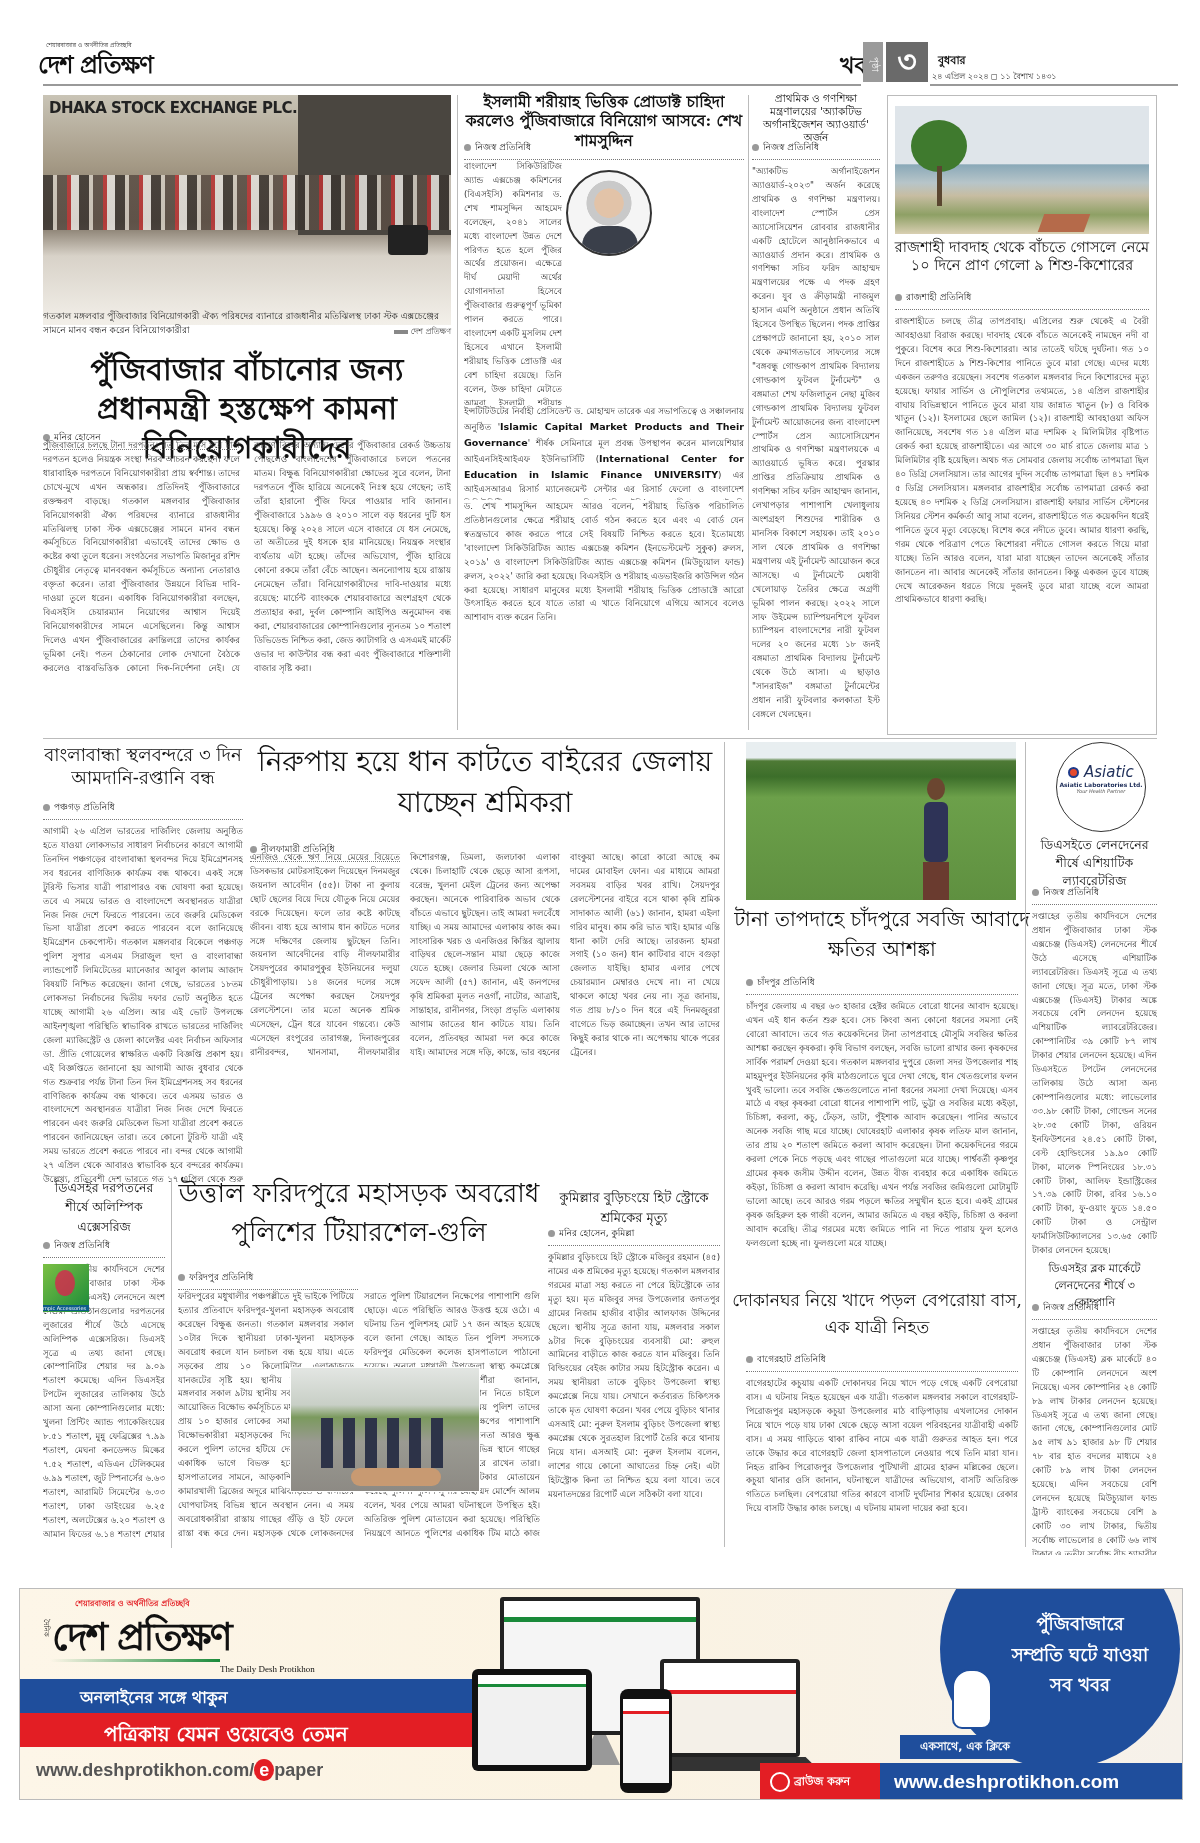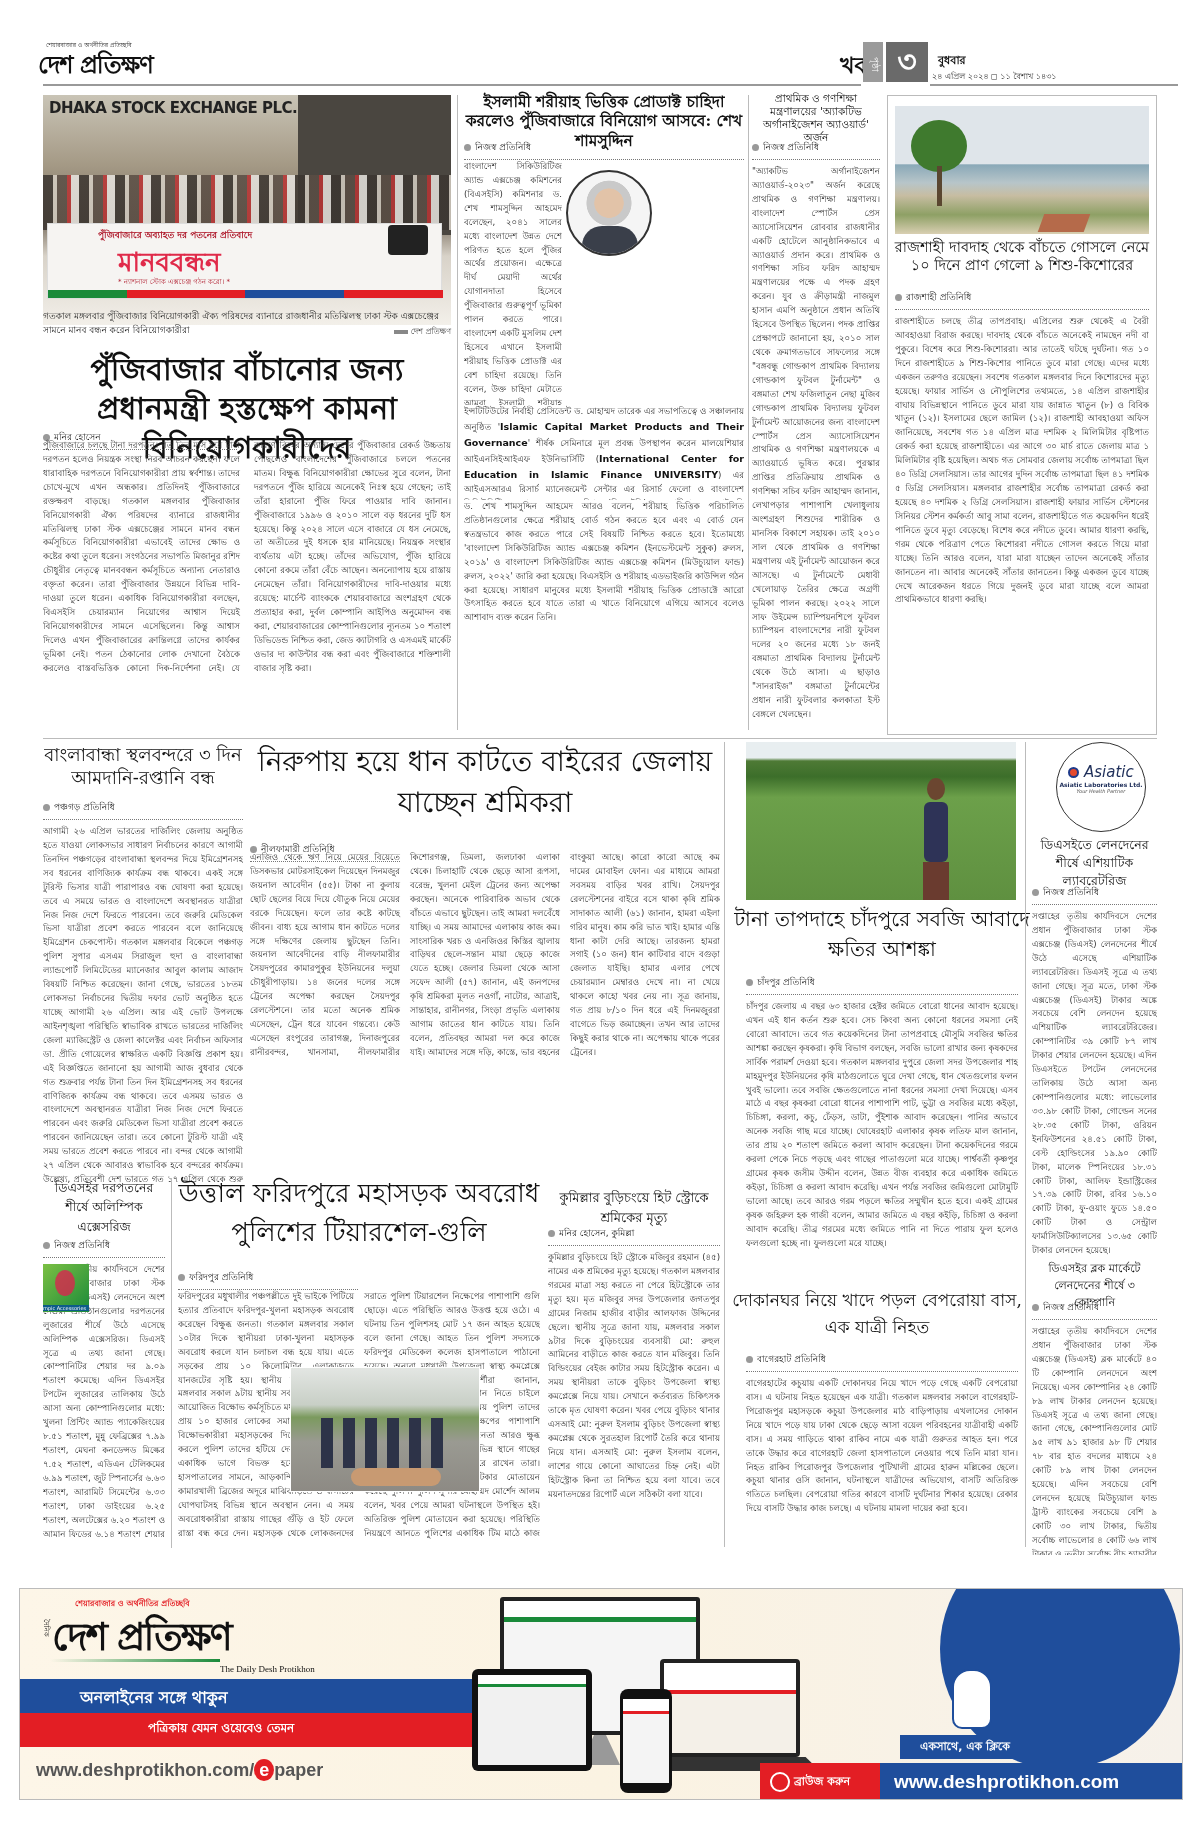--- a/index.html
+++ b/index.html
@@ -30,26 +30,20 @@
   <div class="abs" style="left:938px;top:52px;font-size:11px;font-weight:bold;color:#111;">বুধবার</div>
   <div class="abs" style="left:932px;top:70px;font-size:8px;color:#333;">২৪ এপ্রিল ২০২৪ ◻ ১১ বৈশাখ ১৪৩১</div>
   <div class="hsep" style="left:43px;top:84px;width:818px;"></div>
   <div class="hsep" style="left:930px;top:84px;width:248px;"></div>
 </div>
 
 <div class="abs photo" style="left:43px;top:95px;width:408px;height:230px;background:linear-gradient(180deg,#c9c4b6 0%,#a59a86 30%,#7a6f60 55%,#d8d2c8 70%,#f3f0ea 100%);">
   <div class="abs" style="left:6px;top:4px;font-size:15px;font-weight:bold;color:#222;letter-spacing:-0.5px;">DHAKA STOCK EXCHANGE PLC.</div>
   <div class="abs" style="left:255px;top:0;width:153px;height:140px;background:#4a4640;"></div>
   <div class="abs" style="left:0;top:80px;width:408px;height:55px;background:repeating-linear-gradient(90deg,#3b3530 0 10px,#d6cfc4 10px 14px,#5a4d44 14px 24px,#b33 24px 28px,#e8e5e0 28px 36px);opacity:.85;"></div>
-  <div class="abs" style="left:4px;top:128px;width:395px;height:76px;background:#f6f4f2;border:1px solid #ddd;">
-    <div class="abs" style="left:50px;top:4px;font-size:9px;color:#b01c2e;font-weight:bold;">পুঁজিবাজারে অব্যাহত দর পতনের প্রতিবাদে</div>
-    <div class="abs" style="left:70px;top:18px;font-size:26px;color:#e02a4a;font-weight:bold;">মানববন্ধন</div>
-    <div class="abs" style="left:70px;top:52px;font-size:7px;color:#b01c2e;">* ন্যাশনাল স্টোক এক্সচেঞ্জ গঠন করো। *</div>
-    <div class="abs" style="left:0;bottom:0;width:395px;height:8px;background:linear-gradient(90deg,#1a8a3a 0 20%,#e31e24 20% 50%,#1f4e9c 50% 75%,#e31e24 75% 100%);"></div>
-  </div>
   <div class="abs" style="left:345px;top:130px;width:40px;height:30px;background:#222;border-radius:4px;"></div>
 </div>
 <div class="abs caption" style="left:43px;top:310px;width:408px;">গতকাল মঙ্গলবার পুঁজিবাজার বিনিয়োগকারী ঐক্য পরিষদের ব্যানারে রাজধানীর মতিঝিলস্থ ঢাকা স্টক এক্সচেঞ্জের সামনে মানব বন্ধন করেন বিনিয়োগকারীরা</div>
 <div class="abs credit" style="left:340px;top:325px;width:111px;"><span class="sq"></span><span>দেশ প্রতিক্ষণ</span></div>
 <div class="abs hl" style="left:43px;top:342px;width:408px;font-size:30px;line-height:1.3;margin-top:8px;">পুঁজিবাজার বাঁচানোর জন্য প্রধানমন্ত্রী হস্তক্ষেপ কামনা বিনিয়োগকারীদের</div>
 <div class="abs" style="left:43px;top:430px;width:408px;">
   <div class="byline" style="width:194px;"><span class="dot"></span><span>মনির হোসেন</span></div>
   <div class="body cols2" style="height:290px;margin-top:-16px;">পুঁজিবাজারে চলছে টানা দরপতন। গত তিন মাস ধরে টানা দরপতন হলেও নিয়ন্ত্রক সংস্থা নিরব আচরন করছেন। ফলে ধারাবাহিক দরপতনে বিনিয়োগকারীরা প্রায় স্বর্বশান্ত। তাদের চোখে-মুখে এখন অন্ধকার। প্রতিদিনই পুঁজিবাজারে রক্তক্ষরণ বাড়ছে। গতকাল মঙ্গলবার পুঁজিবাজার বিনিয়োগকারী ঐক্য পরিষদের ব্যানারে রাজধানীর মতিঝিলস্থ ঢাকা স্টক এক্সচেঞ্জের সামনে মানব বন্ধন কর্মসূচিতে বিনিয়োগকারীরা এভাবেই তাদের ক্ষোভ ও কষ্টের কথা তুলে ধরেন। সংগঠনের সভাপতি মিজানুর রশিদ চৌধুরীর নেতৃত্বে মানববন্ধন কর্মসূচিতে অন্যান্য নেতারাও বক্তৃতা করেন। তারা পুঁজিবাজার উন্নয়নে বিভিন্ন দাবি-দাওয়া তুলে ধরেন। একাধিক বিনিয়োগকারীরা বলছেন, বিএসইসি চেয়ারম্যান নিয়োগের আশ্বাস দিয়েই বিনিয়োগকারীদের সামনে এসেছিলেন। কিন্তু আশ্বাস দিলেও এখন পুঁজিবাজারের ক্রান্তিলগ্নে তাদের কার্যকর ভূমিকা নেই। পতন ঠেকানোর লোক দেখানো বৈঠকে করলেও বাস্তবভিত্তিক কোনো দিক-নির্দেশনা নেই। যে কারণে বিশ্বের অন্যান্য দেশের পুঁজিবাজার রেকর্ড উচ্চতায় পৌছলেও বাংলাদেশের পুঁজিবাজারে চললে পতনের মাতম। বিক্ষুব্ধ বিনিয়োগকারীরা ক্ষোভের সুরে বলেন, টানা দরপতনে পুঁজি হারিয়ে অনেকেই নিঃস্ব হয়ে গেছেন; তাই তাঁরা হারানো পুঁজি ফিরে পাওয়ার দাবি জানান। পুঁজিবাজারে ১৯৯৬ ও ২০১০ সালে বড় ধরনের দুটি ধস হয়েছে। কিন্তু ২০২৪ সালে এসে বাজারে যে ধস নেমেছে, তা অতীতের দুই ধসকে হার মানিয়েছে। নিয়ন্ত্রক সংস্থার ব্যর্থতায় এটা হচ্ছে। তাঁদের অভিযোগ, পুঁজি হারিয়ে কোনো রকমে তাঁরা বেঁচে আছেন। অনন্যোপায় হয়ে রাস্তায় নেমেছেন তাঁরা। বিনিয়োগকারীদের দাবি-দাওয়ার মধ্যে রয়েছে: মার্চেন্ট ব্যাংককে শেয়ারবাজারে অংশগ্রহণ থেকে প্রত্যাহার করা, দুর্বল কোম্পানি আইপিও অনুমোদন বন্ধ করা, শেয়ারবাজারের কোম্পানিগুলোর ন্যূনতম ১০ শতাংশ ডিভিডেন্ড নিশ্চিত করা, জেড ক্যাটাগরি ও এসএমই মার্কেট ওভার দ্য কাউন্টার বন্ধ করা এবং পুঁজিবাজারে শক্তিশালী বাজার সৃষ্টি করা।</div>
 </div>
 
@@ -170,40 +164,41 @@
 
 <div class="abs" style="left:19px;top:1588px;width:1164px;height:212px;border:1px solid #bbb;background:linear-gradient(90deg,#fdf6e8 0%,#fbf3e2 50%,#f6f1ea 100%);overflow:hidden;">
   <div class="abs" style="left:55px;top:8px;font-size:8px;color:#e31e24;font-weight:bold;">শেয়ারবাজার ও অর্থনীতির প্রতিচ্ছবি</div>
   <div class="abs" style="left:20px;top:30px;font-size:7px;color:#111;writing-mode:vertical-rl;">দৈনিক</div>
   <div class="abs" style="left:32px;top:18px;font-family:'DejaVu Serif',serif;font-weight:bold;font-size:38px;color:#111;letter-spacing:-2px;">দেশ প্রতিক্ষণ</div>
   <div class="abs" style="left:30px;top:70px;width:170px;height:3px;background:linear-gradient(90deg,transparent,#1a8a3a);"></div>
   <div class="abs" style="left:200px;top:66px;font-family:'Liberation Serif',serif;font-size:9px;color:#111;margin-top:9px;">The Daily Desh Protikhon</div>
   <div class="abs" style="left:0;top:90px;width:470px;height:34px;background:#1f4e9c;"></div>
   <div class="abs" style="left:60px;top:96px;font-size:16px;color:#fff;font-weight:bold;">অনলাইনের সঙ্গে থাকুন</div>
   <div class="abs" style="left:0;top:124px;width:470px;height:34px;background:#e31e24;"></div>
-  <div class="abs" style="left:84px;top:130px;font-size:12px;color:#fff;font-weight:bold;margin-left:44px;">পত্রিকায় যেমন ওয়েবেও তেমন</div>
+  <div class="abs" style="left:84px;top:130px;font-size:20px;color:#fff;font-weight:bold;">পত্রিকায় যেমন ওয়েবেও তেমন</div>
   <div class="abs" style="left:16px;top:170px;font-family:'Liberation Sans',sans-serif;font-weight:bold;font-size:18px;color:#555;">
     <span>www.deshprotikhon.com/</span><span style="display:inline-block;background:#e31e24;color:#fff;border-radius:50%;width:20px;height:22px;text-align:center;line-height:22px;">e</span><span>paper</span>
   </div>
 
   <div class="abs" style="left:480px;top:8px;width:200px;height:138px;background:#222;border-radius:3px;padding:4px;">
     <div style="width:100%;height:100%;background:linear-gradient(180deg,#fff 0 12%,#1a8a3a 12% 16%,#f5f5f5 16% 100%);"></div>
   </div>
   <div class="abs" style="left:560px;top:146px;width:40px;height:30px;background:#999;clip-path:polygon(35% 0,65% 0,100% 100%,0 100%);"></div>
   <div class="abs" style="left:452px;top:80px;width:120px;height:102px;background:#111;border-radius:6px;padding:6px;">
     <div style="width:100%;height:100%;background:linear-gradient(180deg,#fff 0 10%,#1a8a3a 10% 13%,#f1f1f1 13% 100%);"></div>
   </div>
   <div class="abs" style="left:640px;top:70px;width:140px;height:98px;background:#222;border-radius:4px;padding:4px;">
     <div style="width:100%;height:100%;background:linear-gradient(180deg,#fff 0 30%,#e31e24 30% 34%,#f4f0e8 34% 100%);"></div>
   </div>
   <div class="abs" style="left:620px;top:168px;width:180px;height:14px;background:#333;clip-path:polygon(8% 0,92% 0,100% 100%,0 100%);"></div>
   <div class="abs" style="left:600px;top:100px;width:52px;height:104px;background:#111;border-radius:8px;padding:10px 3px;">
     <div style="width:100%;height:100%;background:linear-gradient(180deg,#fff 0 14%,#e31e24 14% 18%,#f4f4f4 18% 100%);"></div>
   </div>
 
   <div class="abs" style="left:920px;top:-60px;width:240px;height:240px;border-radius:50%;background:#1f4e9c;"></div>
+  <div class="abs" style="left:990px;top:20px;width:140px;text-align:center;font-size:18px;line-height:1.7;color:#fff;font-weight:bold;">পুঁজিবাজারে সম্প্রতি ঘটে যাওয়া সব খবর</div>
   <div class="abs" style="left:932px;top:80px;width:40px;height:60px;border:2px solid #1f4e9c;background:#fff;border-radius:18px 18px 10px 10px;"></div>
   <div class="abs" style="left:880px;top:146px;width:130px;height:24px;background:#1f4e9c;color:#fff;font-size:11px;font-weight:bold;text-align:center;line-height:24px;">একসাথে, এক ক্লিকে</div>
   <div class="abs" style="left:740px;top:174px;width:120px;height:38px;background:#e31e24;color:#fff;font-size:11px;font-weight:bold;line-height:38px;padding-left:10px;">
     <span style="display:inline-block;width:20px;height:20px;border:2px solid #fff;border-radius:50%;vertical-align:middle;margin-right:4px;"></span><span>ব্রাউজ করুন</span>
   </div>
   <div class="abs" style="left:860px;top:174px;width:304px;height:38px;background:#1f4e9c;color:#fff;font-family:'Liberation Sans',sans-serif;font-size:19px;font-weight:bold;line-height:38px;padding-left:14px;">www.deshprotikhon.com</div>
 </div>
 
 </body></html>

